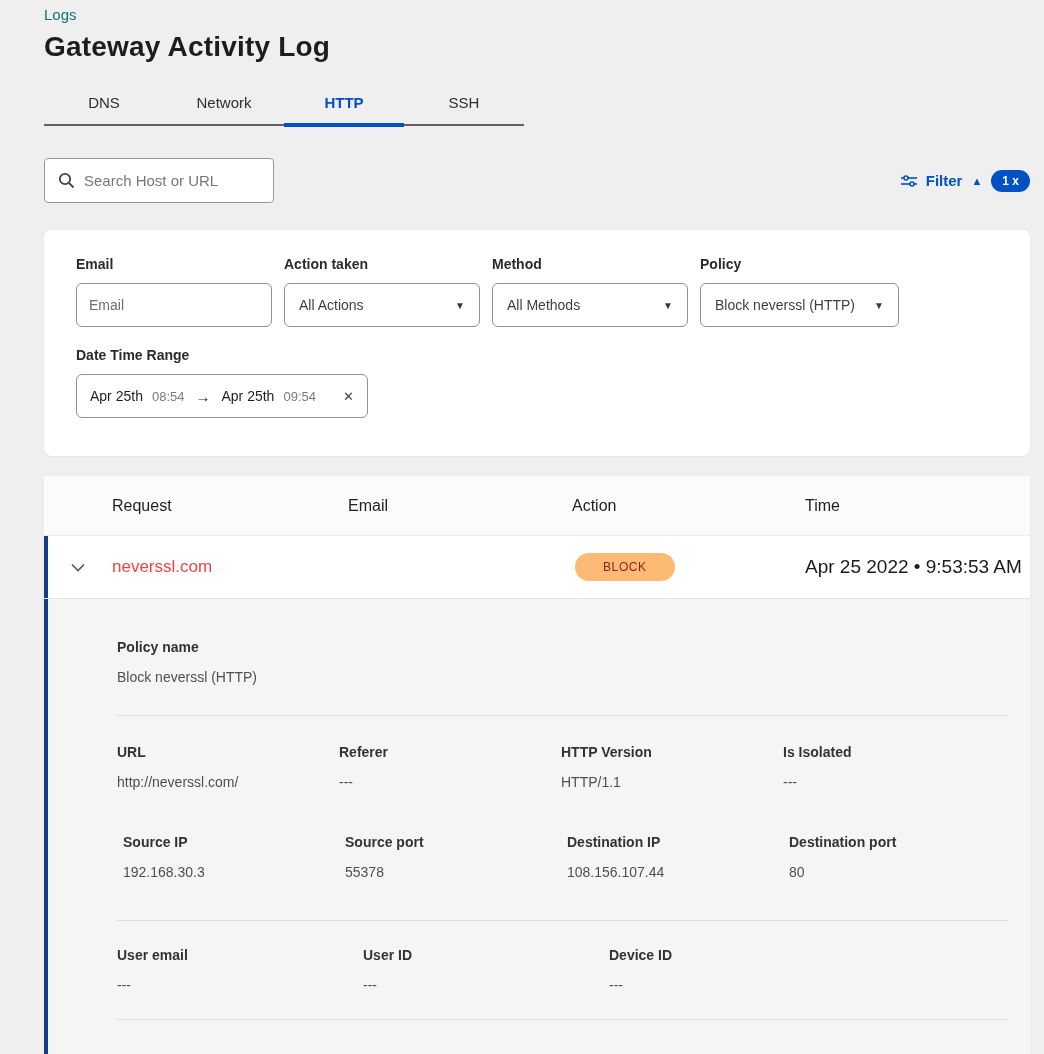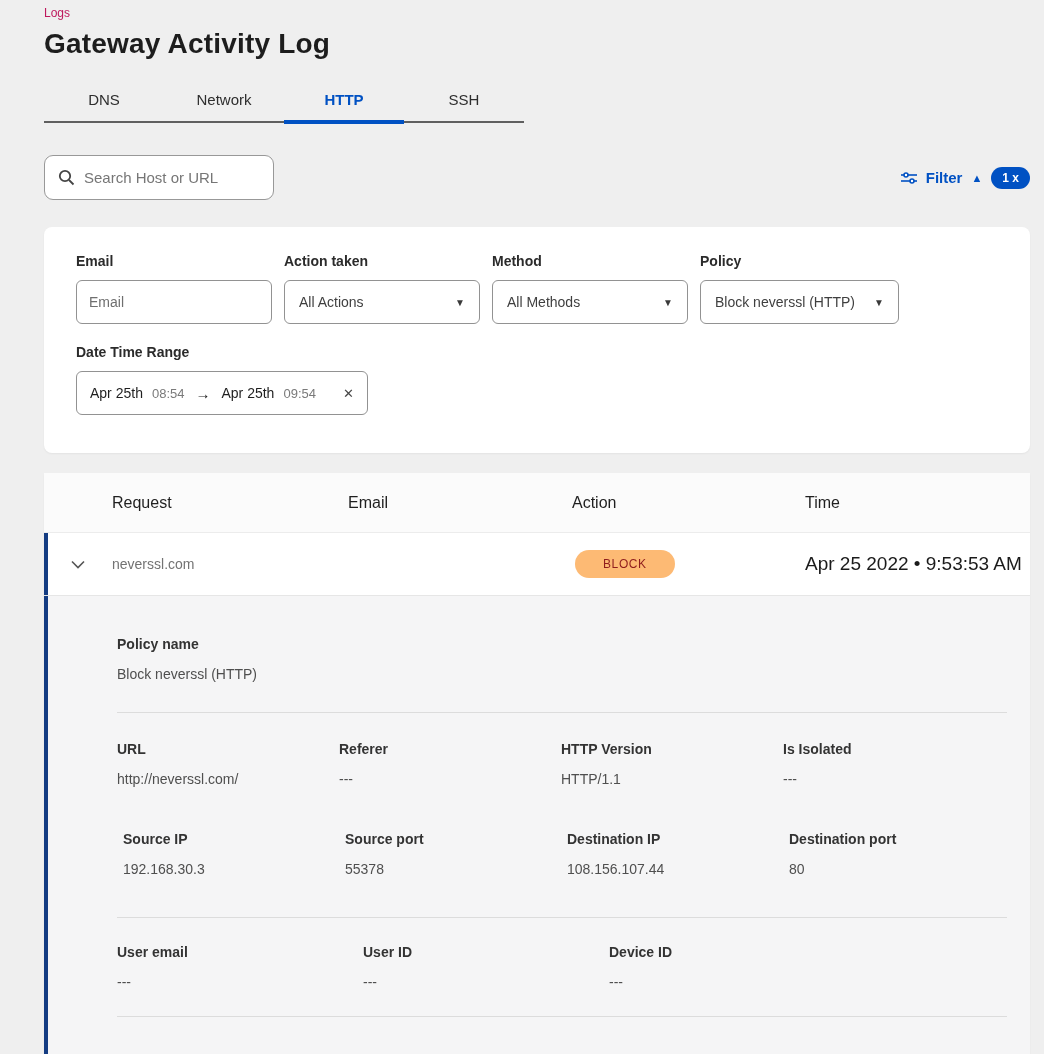--- a/index.html
+++ b/index.html
@@ -5,30 +5,30 @@
   * { margin:0; padding:0; box-sizing:border-box; }
   html,body { width:1044px; height:1054px; }
   body {
     background:#efefef;
     font-family:"Liberation Sans", sans-serif;
     color:#222;
     overflow:hidden;
   }
   
   .header { padding:6px 44px 0 44px; }
-  .breadcrumb { font-size:12px; color:#be185d; }
+  .breadcrumb { font-size:15px; color:#0f766e; }
   .page-title { font-size:28px; font-weight:700; color:#1d1d1d; margin-top:8px; letter-spacing:.2px; }
   
   .tabs { display:flex; width:480px; margin:22px 0 0 44px; border-bottom:2px solid #5f5f5f; }
   .tab { width:120px; text-align:center; padding:9px 0 13px 0; font-size:15px; color:#2e2e2e; position:relative; cursor:pointer; }
   .tab--active { color:#0051c3; font-weight:700; }
   .tab--active::after { content:""; position:absolute; left:0; right:0; bottom:-3px; height:4px; background:#0051c3; }
   
   .toolbar { display:flex; justify-content:space-between; align-items:center; margin:32px 14px 0 44px; }
-  .searchbox { display:flex; align-items:center; width:230px; height:45px; background:#fff; border:1px solid #989898; border-radius:9px; padding:0 10px 0 13px; }
+  .searchbox { display:flex; align-items:center; width:230px; height:45px; background:#fff; border:1px solid #989898; border-radius:4px; padding:0 10px 0 13px; }
   .searchbox svg { flex:0 0 auto; }
   .searchbox input { border:none; outline:none; width:100%; margin-left:9px; font-size:15px; font-family:inherit; color:#333; background:transparent; }
   .searchbox input::placeholder { color:#767676; }
   .filter-group { display:flex; align-items:center; gap:9px; }
   .filter-label { font-size:15px; font-weight:700; color:#0051c3; cursor:pointer; }
   .caret-up { font-size:11px; color:#0051c3; }
   .filter-badge { background:#0051c3; color:#fff; font-size:12px; font-weight:700; border-radius:12px; padding:4px 11px; cursor:pointer; }
   
   .filter-card { width:986px; margin:27px 14px 0 44px; background:#fff; border-radius:8px; padding:26px 32px 38px 32px; box-shadow:0 1px 2px rgba(0,0,0,.05); }
   .filter-row { display:flex; gap:12px; }
@@ -46,21 +46,21 @@
   .dt-time { font-size:13px; color:#7a7a7a; }
   .dt-arrow { font-size:15px; color:#222; padding:0 2px; }
   .dt-close { margin-left:auto; font-size:13px; color:#474747; cursor:pointer; }
   
   .table-card { width:986px; min-height:604px; margin:20px 14px 0 44px; background:#fff; border-radius:2px; box-shadow:0 1px 2px rgba(0,0,0,.05); }
   .tgrid { display:grid; grid-template-columns:68px 236px 224px 233px 1fr; align-items:center; }
   .thead { height:60px; background:#fbfbfb; border-bottom:1px solid #ececec; }
   .thead .th { font-size:16px; font-weight:400; color:#1f1f1f; }
   .trow { height:63px; background:#fff; box-shadow:inset 4px 0 0 #143c82; border-bottom:1px solid #e6e6e6; cursor:pointer; }
   .expander { display:flex; justify-content:center; align-items:center; }
-  .req-cell { font-size:14px; color:#737373; }
+  .req-cell { font-size:17px; color:#ef4444; }
   .badge-block { display:inline-block; background:#fdba74; color:#8f1d1d; font-size:12px; font-weight:400; letter-spacing:.6px; border-radius:15px; padding:7px 28px; margin-left:3px; }
   .time-cell { font-size:19px; color:#1b1b1b; }
   
   .details { background:#f5f5f6; box-shadow:inset 4px 0 0 #143c82; padding:40px 23px 30px 73px; }
   .dgrid { display:grid; grid-template-columns:222px 222px 222px 1fr; }
   .dlabel { font-size:14px; font-weight:700; color:#333; margin-bottom:14px; }
   .dvalue { font-size:14px; color:#4f4f4f; }
   .link-blue { color:#3434d0; max-width:190px; word-break:break-all; line-height:1.5; cursor:pointer; }
   .divider { height:1px; background:#dcdcdc; }
   .sec1 { padding-bottom:30px; }

